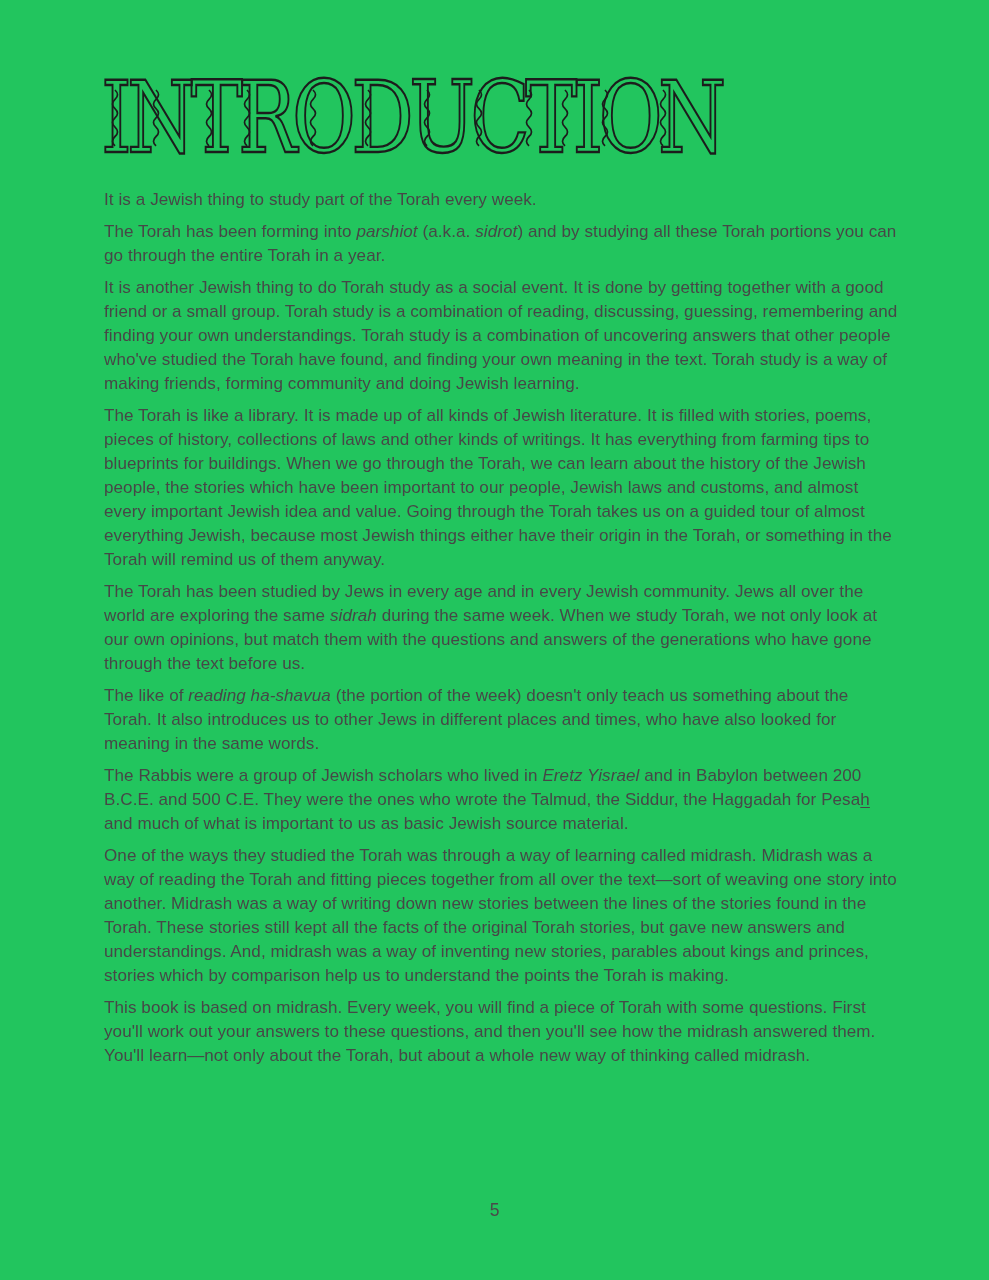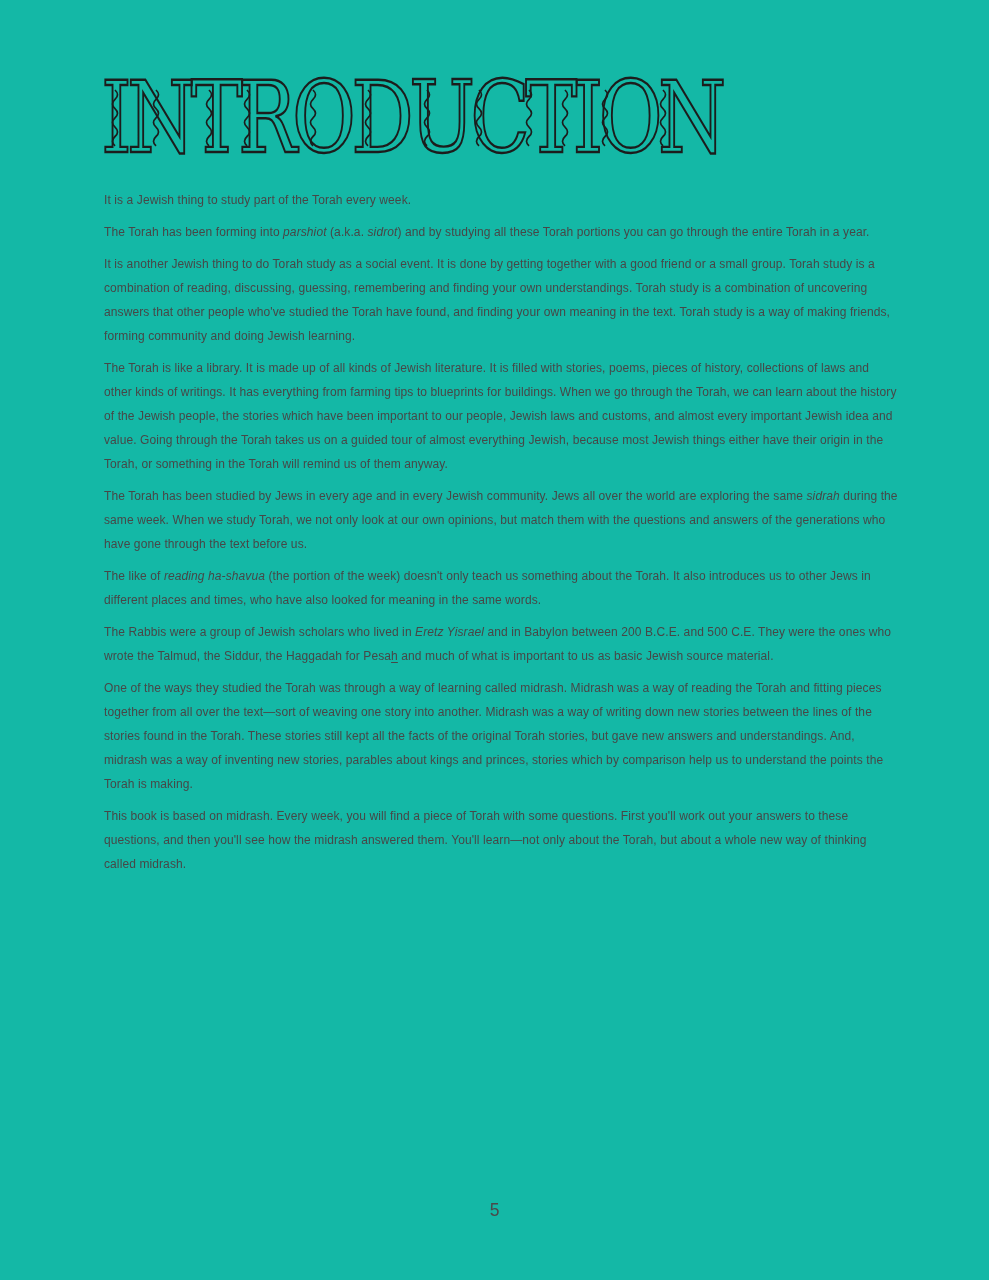--- a/index.html
+++ b/index.html
@@ -3,32 +3,32 @@
 <meta charset="utf-8">
 <style>
   html, body { margin: 0; padding: 0; }
   body {
     width: 989px; height: 1280px;
     background: #ffffff;
     position: relative;
     font-family: "Liberation Sans", sans-serif;
     overflow: hidden;
   }
-  .sheet { position: absolute; inset: 0; background: #14b8a6; }
+  .sheet { position: absolute; inset: 0; background: #22c55e; }
 
   .title-wrap {
     position: absolute; left: 101px; top: 64px;
     width: 640px; height: 104px;
   }
 
   .body-text {
     position: absolute; left: 104px; top: 188px;
     width: 796px;
     color: #474747;
-    font-size: 12px;
+    font-size: 17px;
     line-height: 24px;
     letter-spacing: 0.1px;
   }
   .para { margin: 0 0 8px 0; }
   .seg-normal { font-style: normal; }
   .seg-italic { font-style: italic; text-align: right; }
   .seg-underline { text-decoration: underline; text-underline-offset: 2px; }
 
   .folio {
     position: absolute; left: 0; right: 0; top: 1200px;

